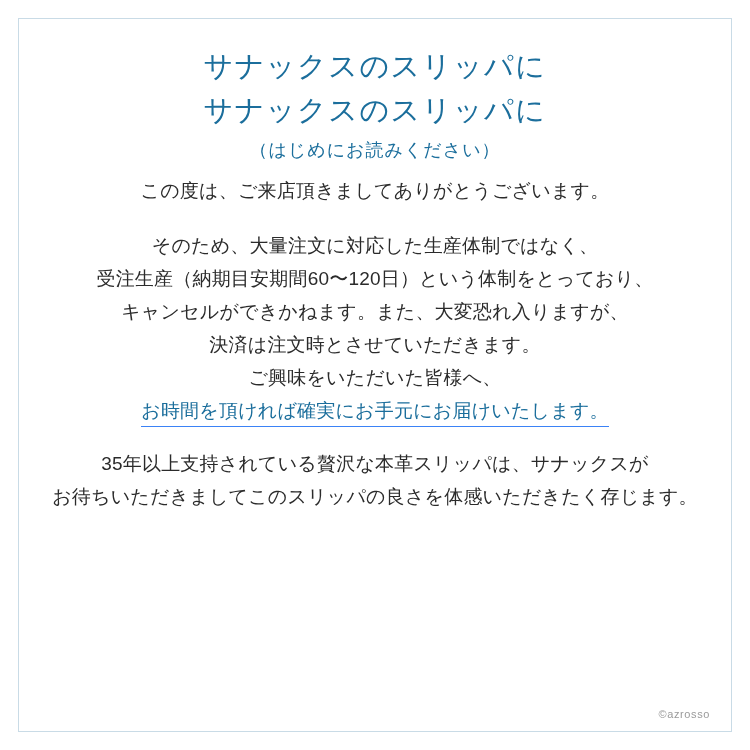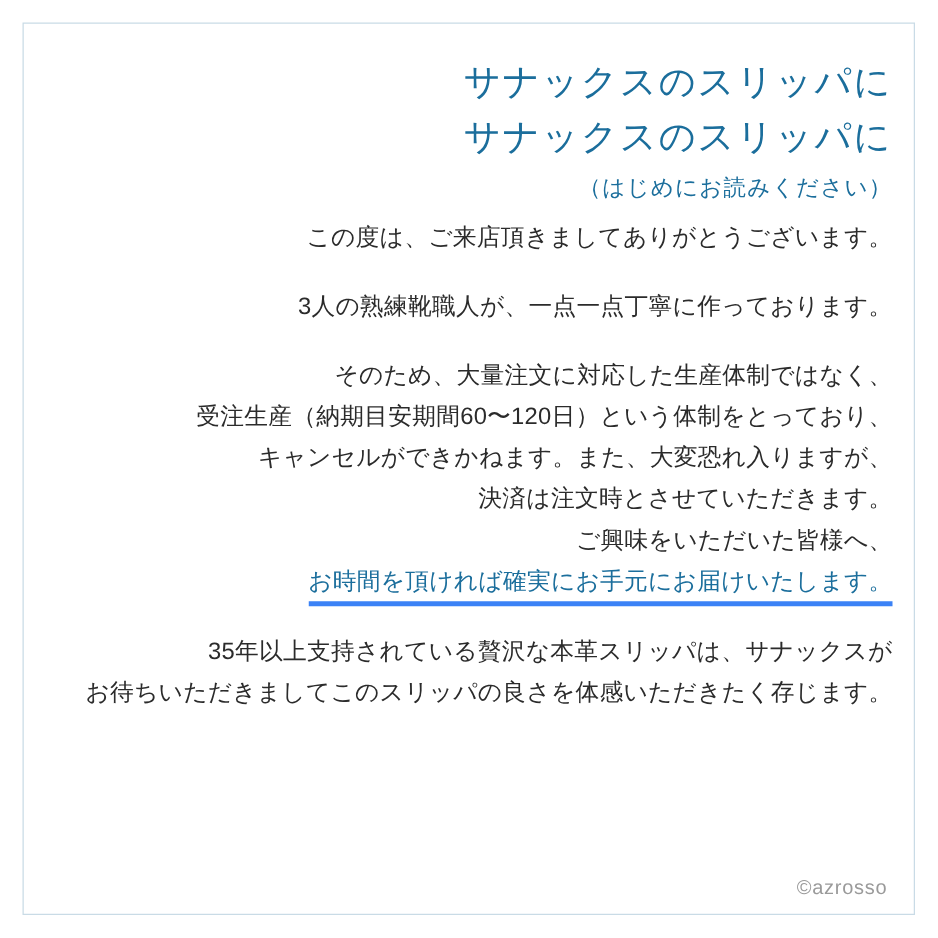--- a/index.html
+++ b/index.html
@@ -32,21 +32,21 @@
     pointer-events: none;
   }
   .content {
     position: absolute;
     left: 0;
     top: 0;
     width: 750px;
     height: 750px;
     box-sizing: border-box;
     padding: 44px 36px 24px 36px;
-    text-align: right;
+    text-align: center;
   }
   .headline {
     color: #1b6e9c;
     font-size: 29px;
     line-height: 44px;
     letter-spacing: 1.5px;
     font-weight: normal;
     margin: 0;
   }
   .headline .line {
@@ -73,30 +73,30 @@
   }
   .para.tight {
     margin-bottom: 20px;
   }
   .para .line {
     display: block;
     white-space: nowrap;
   }
   .hl {
     color: #1b6e9c;
-    border-bottom: 4px solid #3b82f6;
+    border-bottom: 1px solid #3b82f6;
     padding-bottom: 1px;
     display: inline-block;
     line-height: 28px;
   }
   .credit {
     position: absolute;
     right: 40px;
     bottom: 30px;
-    font-size: 16px;
+    font-size: 11px;
     color: #9a9a9a;
     letter-spacing: 0.6px;
   }
 </style>
 </head>
 <body>
 
 <div class="page">
 
   <div class="frame"></div>
@@ -110,21 +110,20 @@
 
     <div class="subhead">（はじめにお読みください）</div>
 
     <div class="body-block">
 
       <p class="para">
         <span class="line">この度は、ご来店頂きましてありがとうございます。</span>
       </p>
 
       <p class="para">
-        <span class="line">3人の熟練靴職人が、一点一点丁寧に作っております。</span>
       </p>
 
       <p class="para tight">
         <span class="line">そのため、大量注文に対応した生産体制ではなく、</span>
         <span class="line">受注生産（納期目安期間60〜120日）という体制をとっており、</span>
         <span class="line">キャンセルができかねます。また、大変恐れ入りますが、</span>
         <span class="line">決済は注文時とさせていただきます。</span>
         <span class="line">ご興味をいただいた皆様へ、</span>
         <span class="line"><span class="hl">お時間を頂ければ確実にお手元にお届けいたします。</span></span>
       </p>

